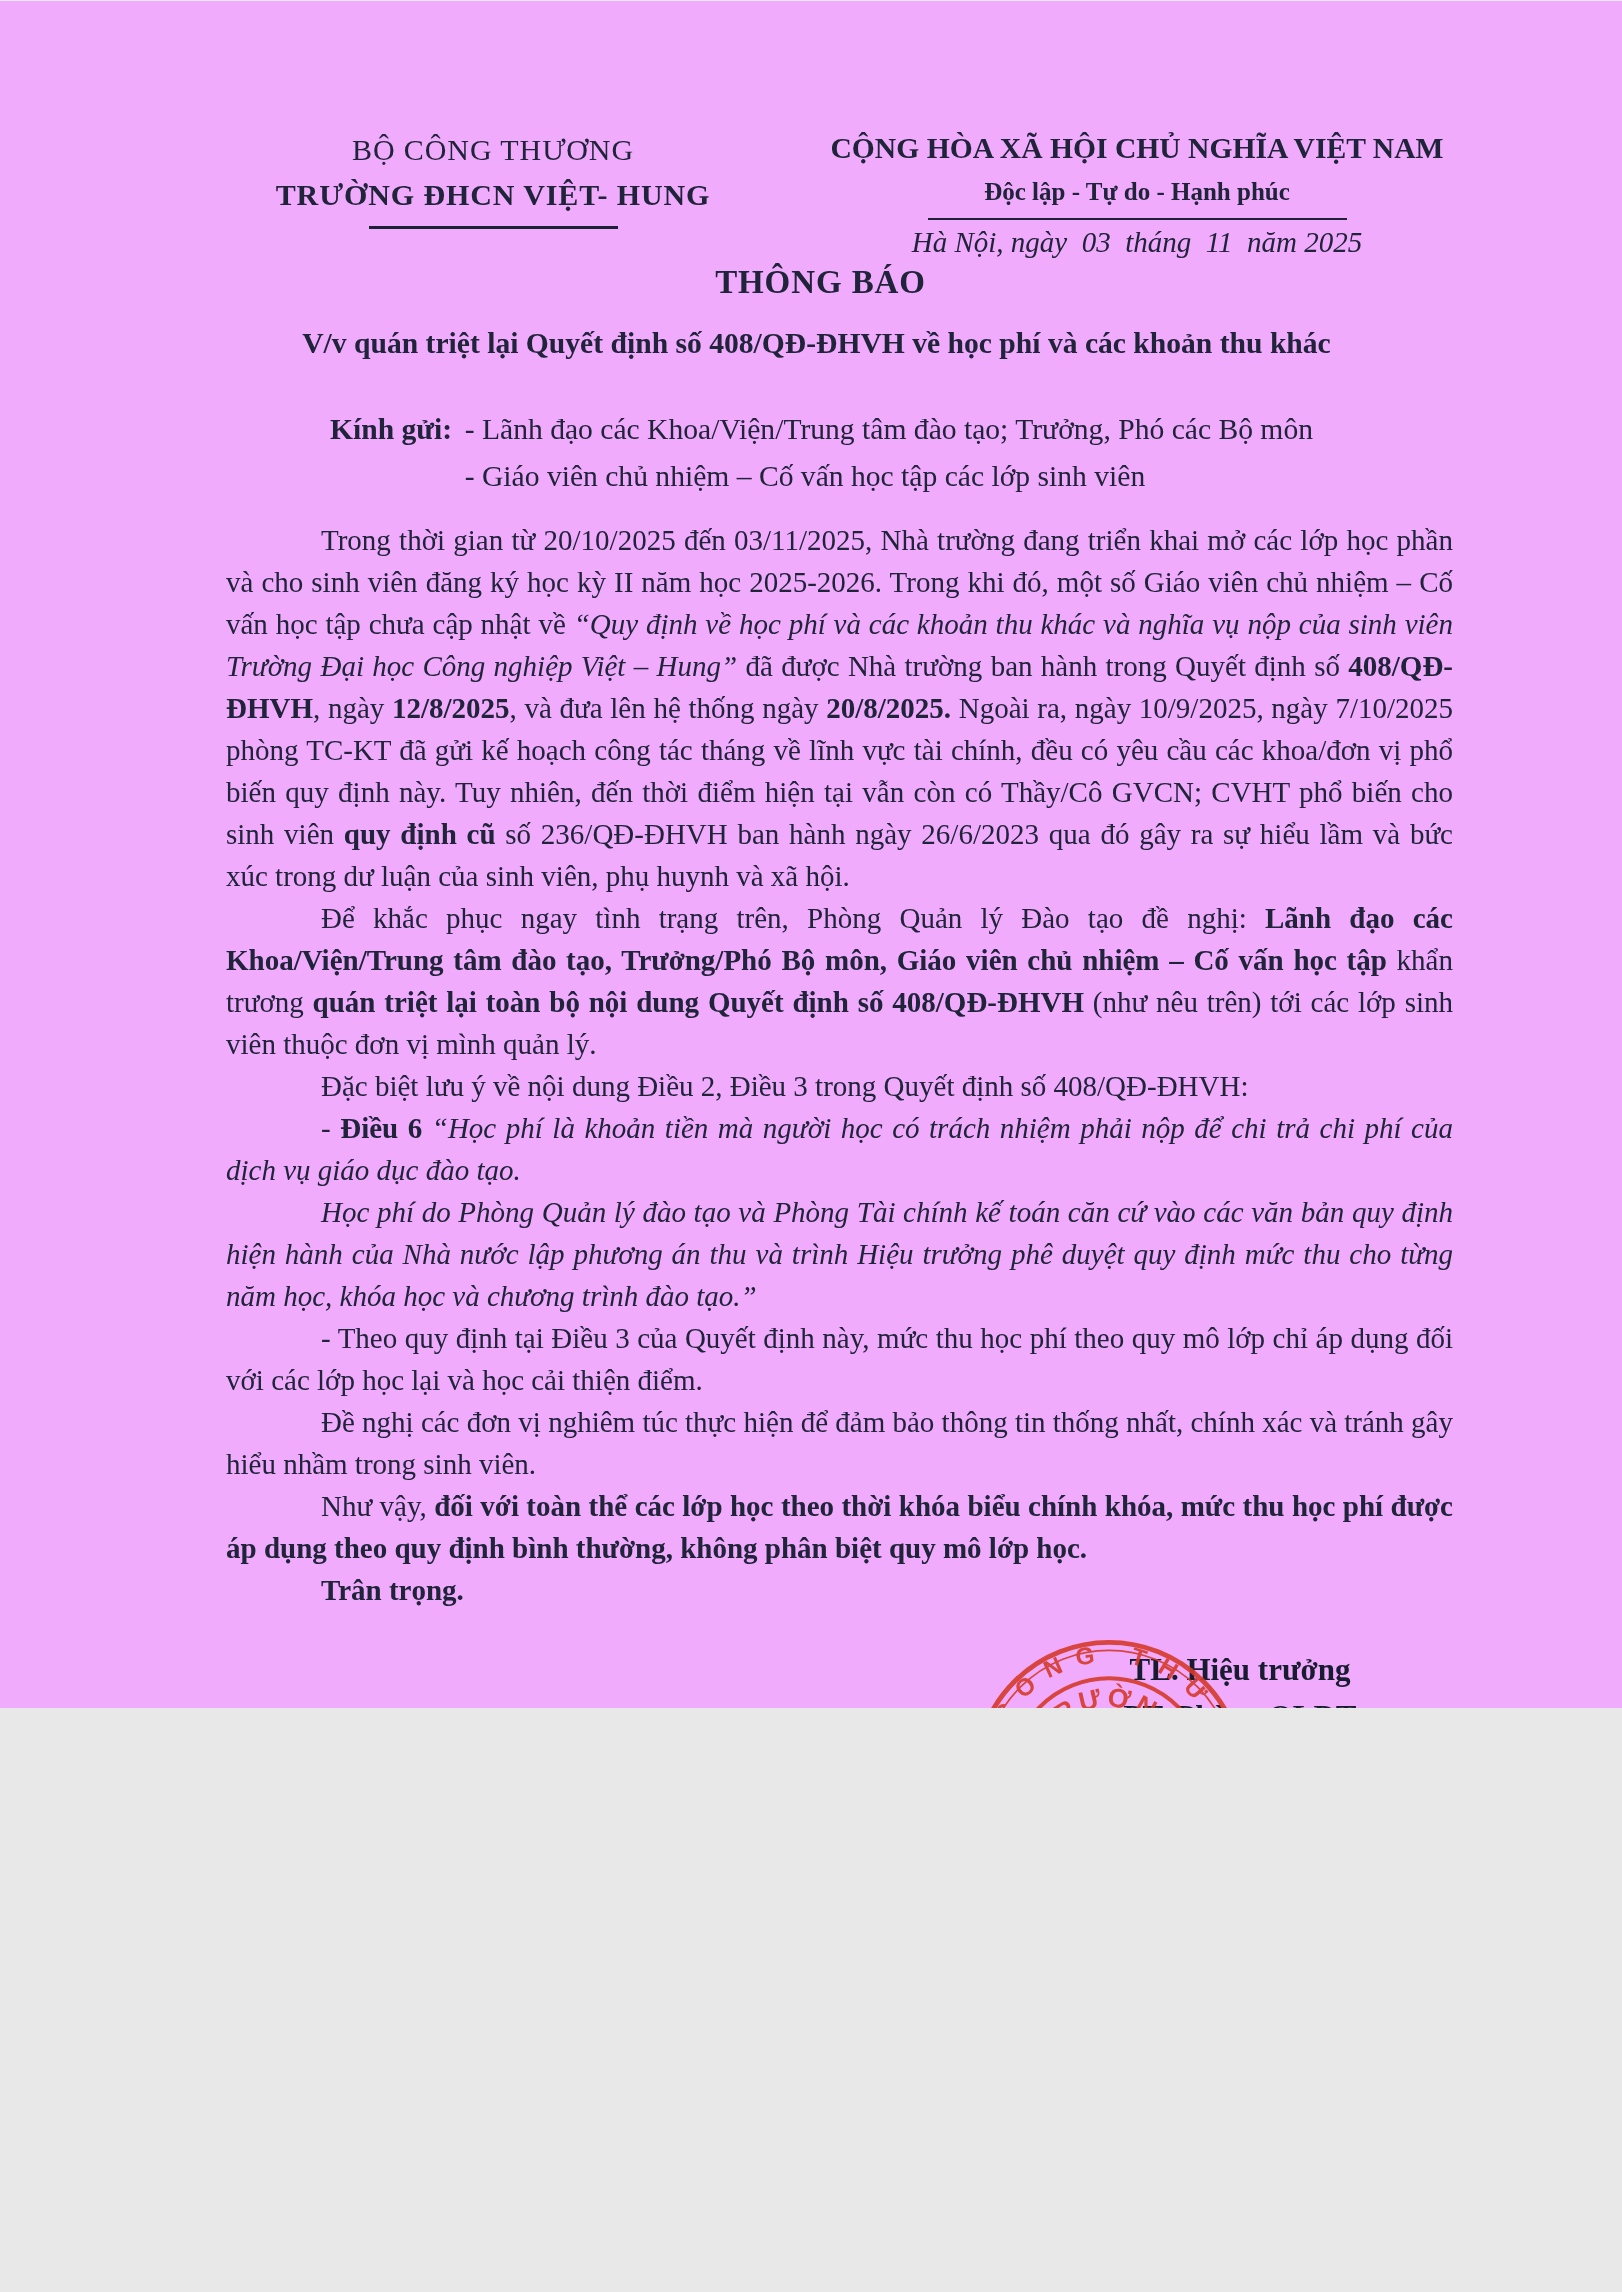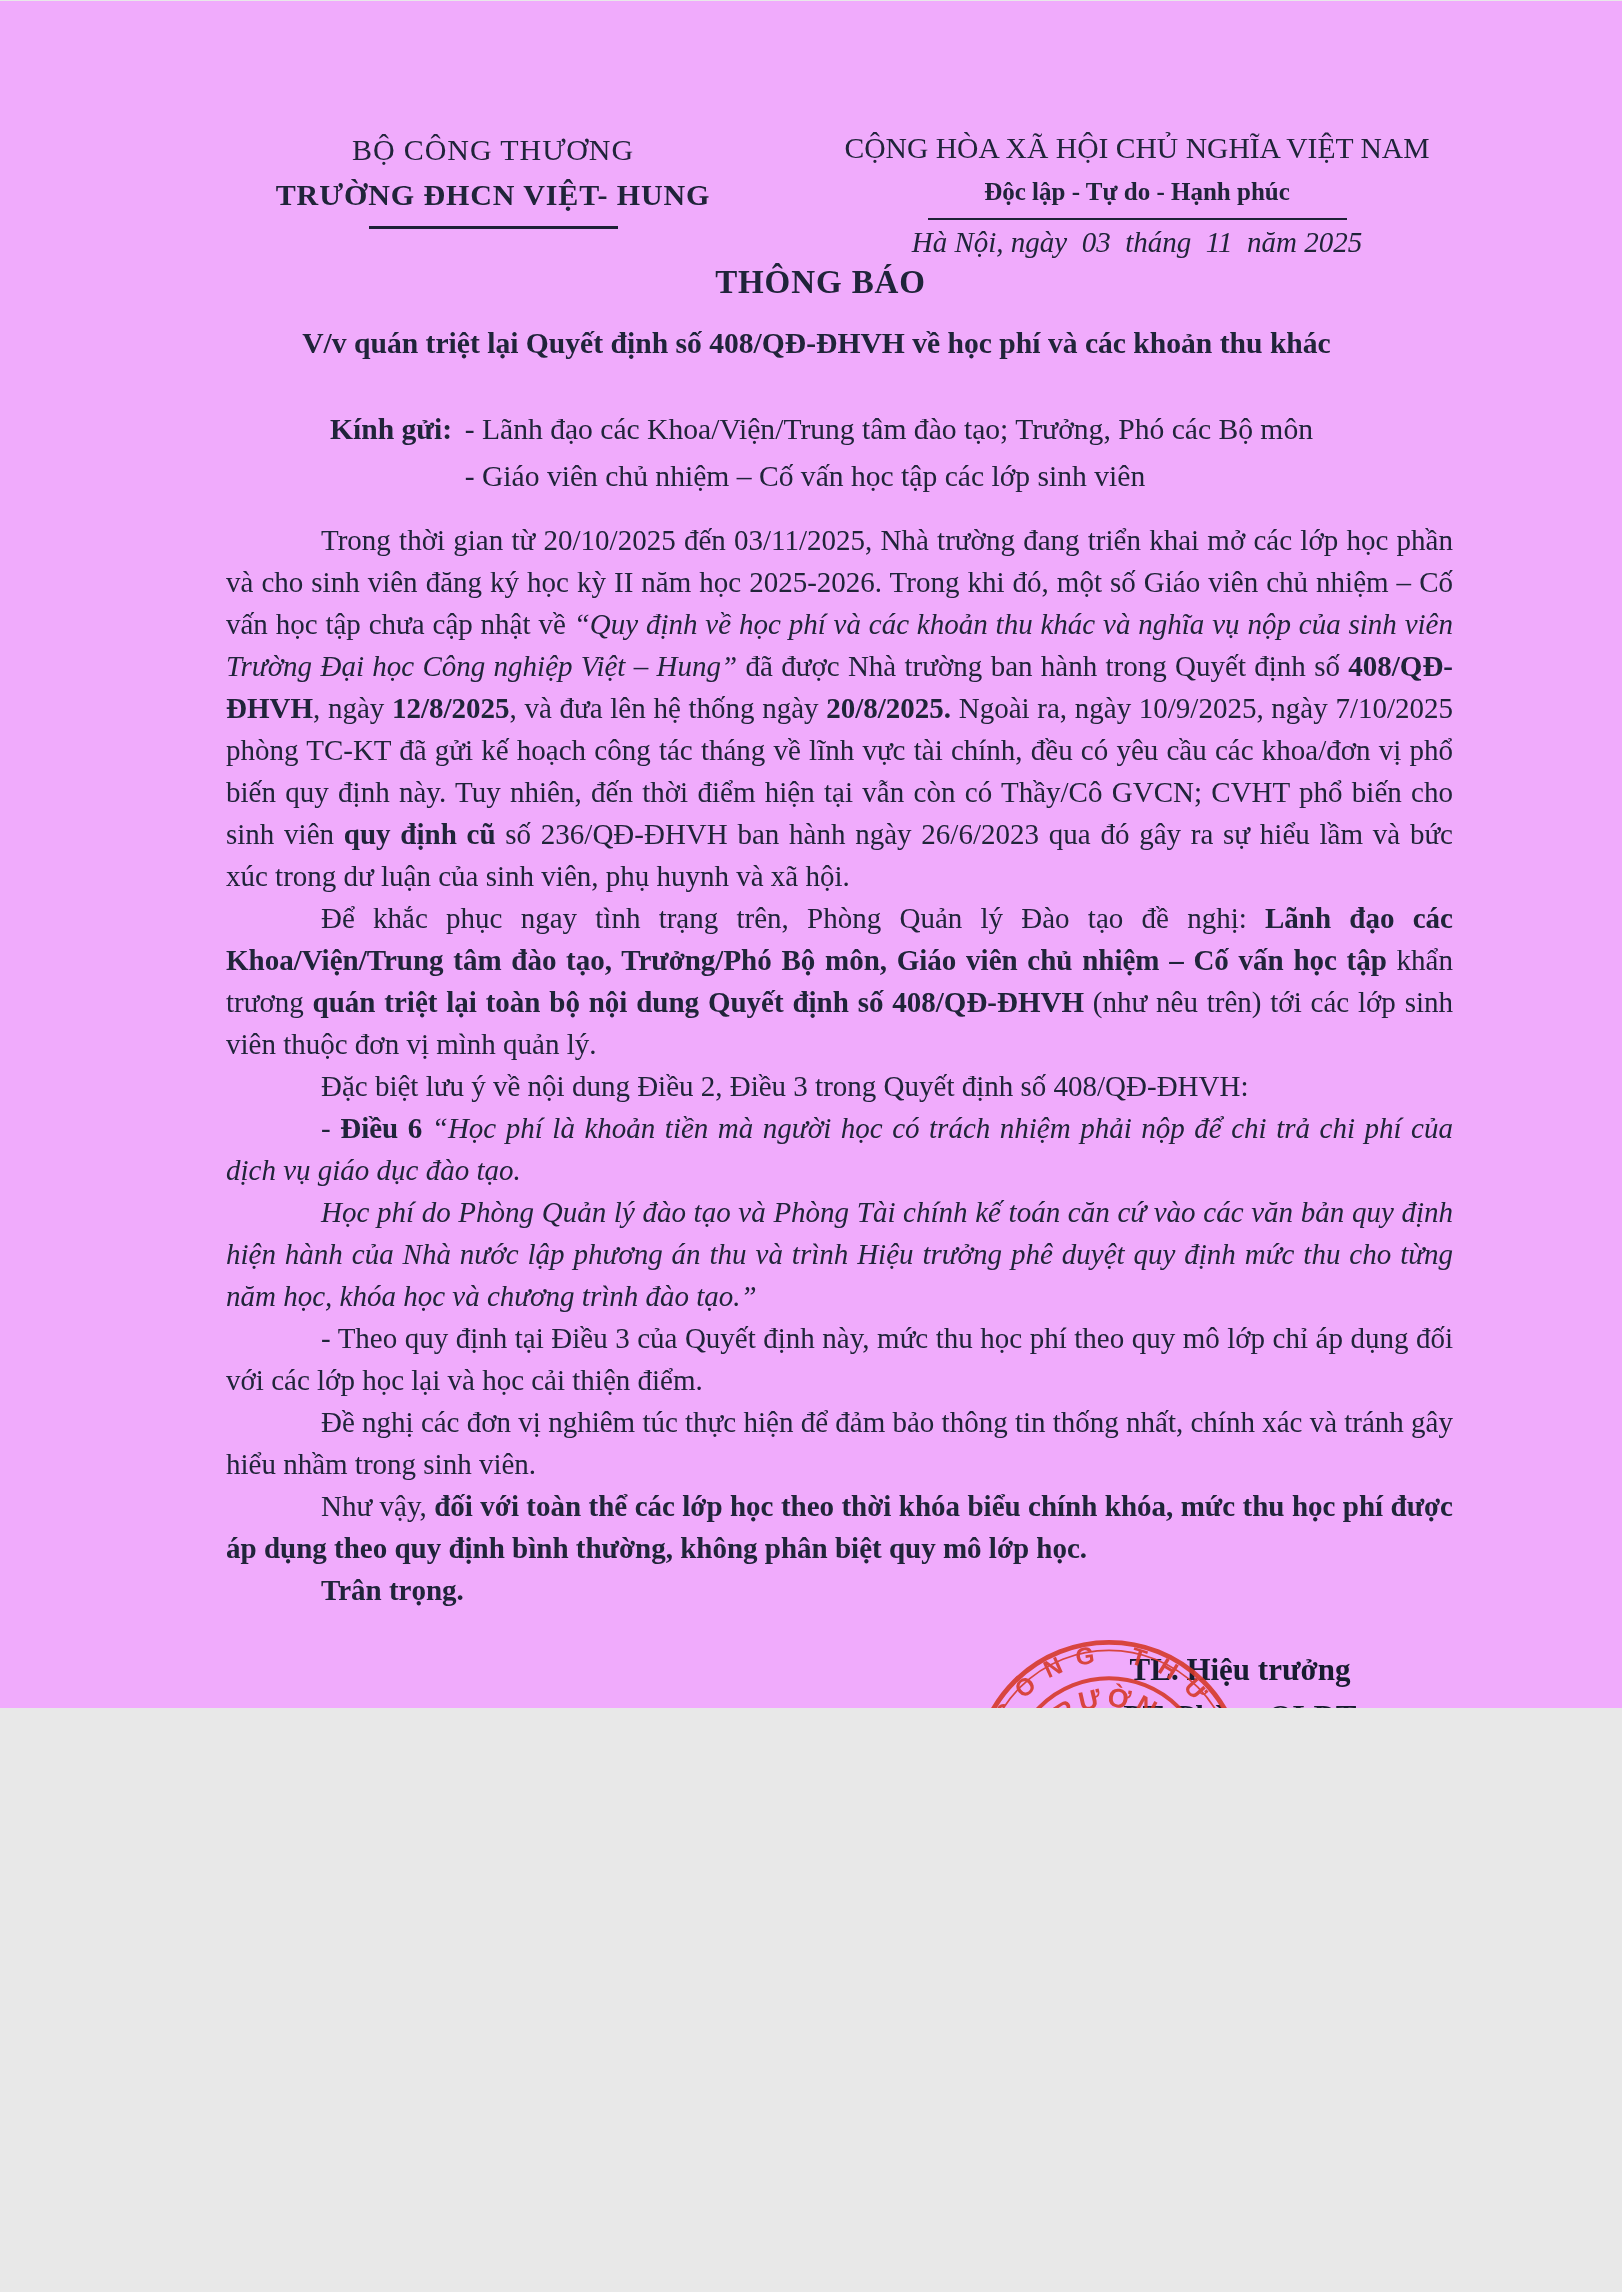--- a/index.html
+++ b/index.html
@@ -20,21 +20,21 @@
     text-align: center;
   }
   .header-left .h-l1 { font-size: 30px; line-height: 43px; letter-spacing: 0.9px; }
   .header-left .h-l2 { font-size: 30px; line-height: 47px; font-weight: bold; letter-spacing: 0.9px; }
   .header-left .underline { width: 249px; height: 2.7px; background: #1d2136; margin: 8px auto 0 auto; }
 
   .header-right {
     position: absolute; top: 127px; left: 779px; width: 716px;
     text-align: center;
   }
-  .header-right .h-r1 { font-size: 29.6px; line-height: 41px; font-weight: normal; }
+  .header-right .h-r1 { font-size: 29.6px; line-height: 41px; font-weight: bold; }
   .header-right .h-r2 { font-size: 25px; line-height: 45px; font-weight: bold; }
   .header-right .underline { width: 419px; height: 2.7px; background: #1d2136; margin: 3.6px auto 0 auto; }
   .header-right .date-line { font-size: 29px; line-height: 41px; font-style: italic; white-space: pre; margin-top: 1.8px; }
 
   .doc-title {
     position: absolute; top: 263px; left: 0; width: 100%;
     text-align: center; font-size: 33px; font-weight: bold; letter-spacing: 0.9px;
     padding-left: 18px; box-sizing: border-box; font-family: Liberation Serif, serif;
   }
   .doc-subject {

